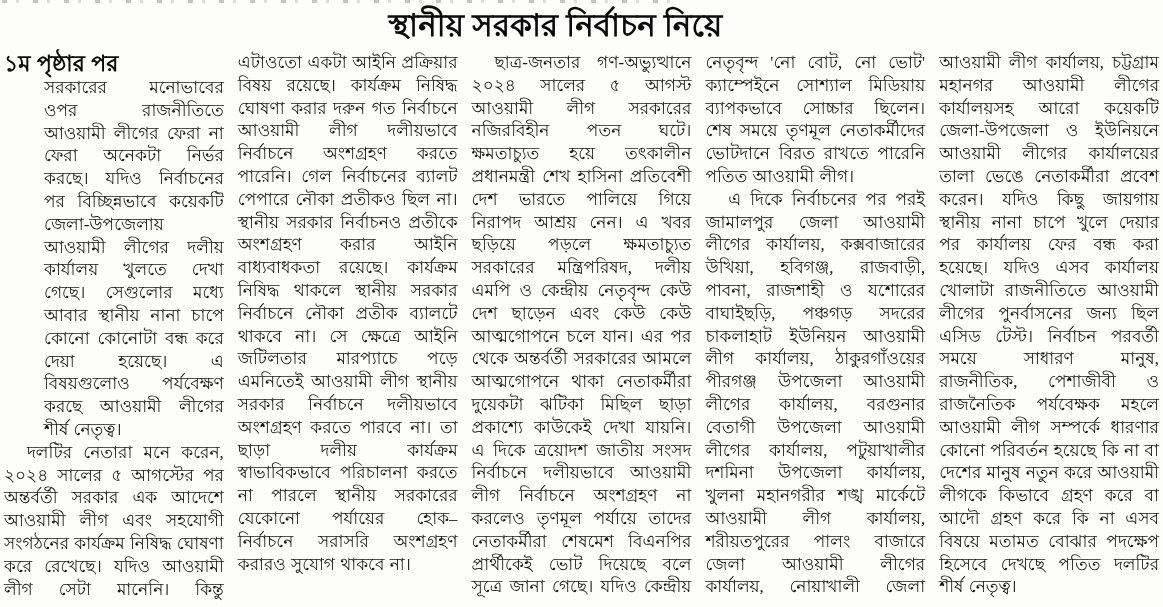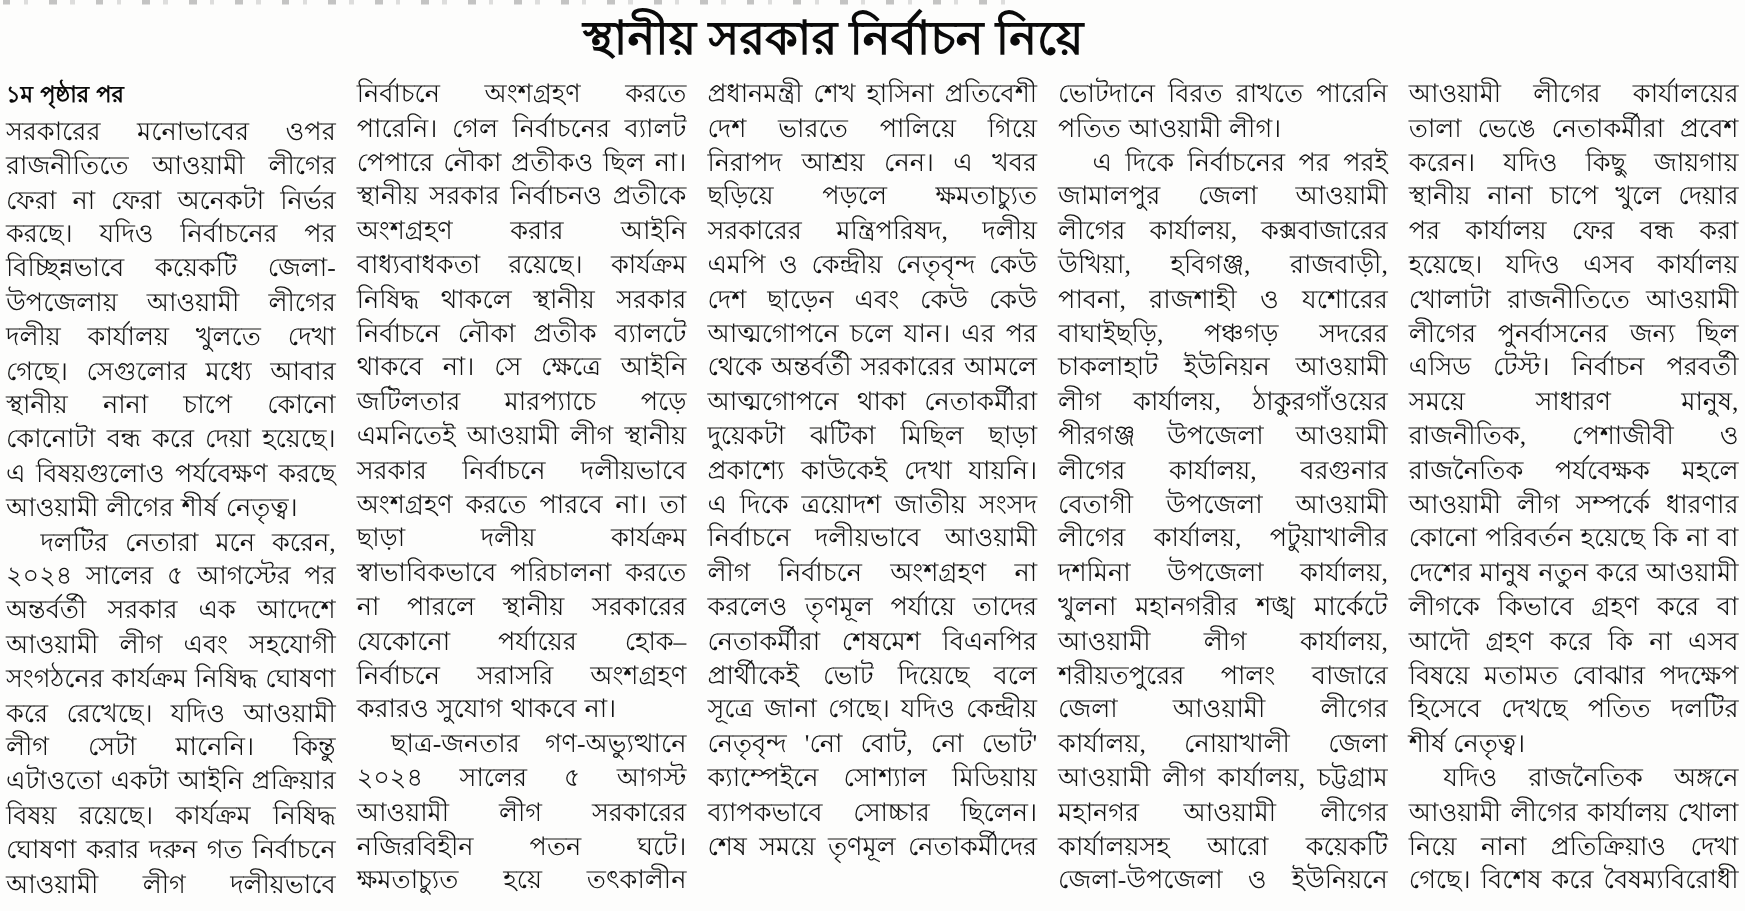--- a/index.html
+++ b/index.html
@@ -51,32 +51,33 @@
     column-count: 5;
     column-gap: 14px;
     column-fill: auto;
     text-align: justify;
     font-size: 17px;
     line-height: 22.8px;
     word-spacing: 1px;
   }
   .continuation {
     margin: 0 0 1px 0;
-    font-size: 15px;
+    font-size: 22px;
     line-height: 24px;
     font-weight: 700;
     color: #0a0a0a;
     text-align: left;
   }
   .para {
     margin: 0;
     text-indent: 1.35em;
   }
   .para.first {
     text-indent: 0;
+    margin-left: 40px;
   }
 </style>
 </head>
 <body>
 
 <div class="remnants"></div>
 
 <div class="masthead">
   <div class="headline">স্থানীয় সরকার নির্বাচন নিয়ে</div>
 </div>

